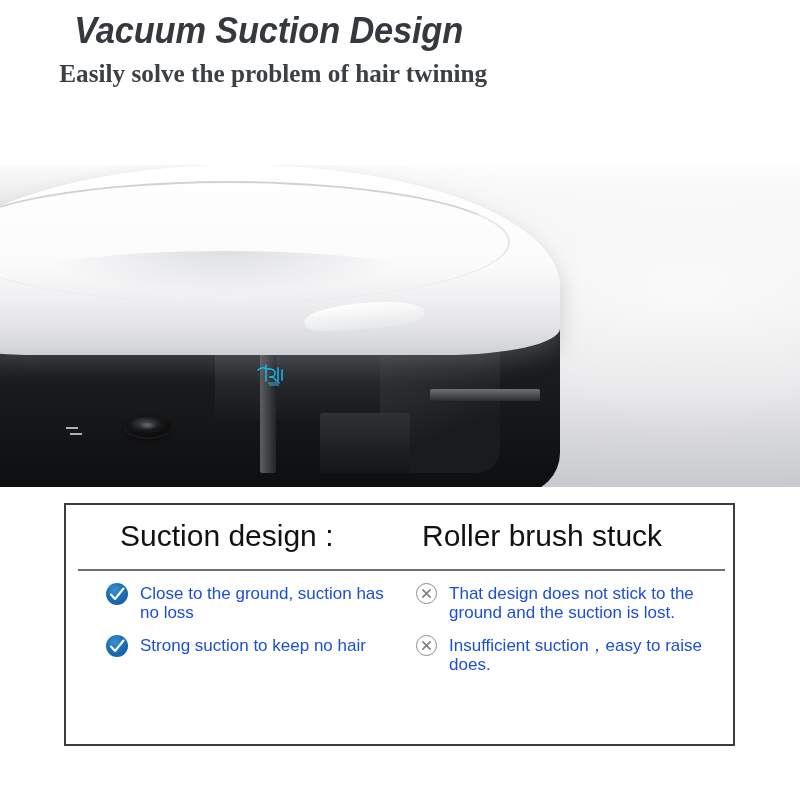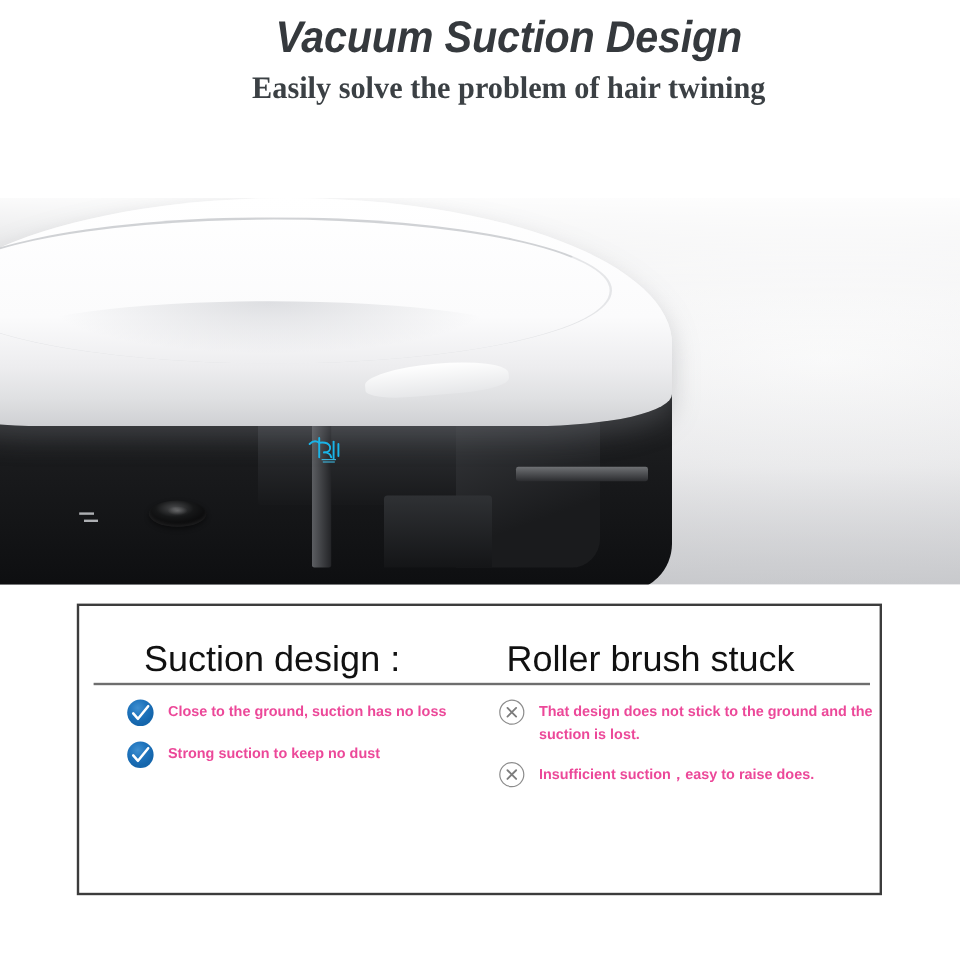--- a/index.html
+++ b/index.html
@@ -11,21 +11,20 @@
     height: 800px;
     background: #ffffff;
     font-family: "Liberation Sans", sans-serif;
     overflow: hidden;
     position: relative;
   }
 
   
   .header {
     padding-top: 8px;
-    text-align: center;
     margin-left: 48px;
   }
   .main-title {
     font-family: "Liberation Sans", sans-serif;
     font-size: 37px;
     font-weight: bold;
     font-style: italic;
     color: #35393d;
     letter-spacing: -0.2px;
     transform: scaleX(0.93);
@@ -181,21 +180,21 @@
   }
   .compare-inner {
     position: relative;
     width: 100%;
     height: 100%;
     padding: 0;
   }
   .head-row {
     display: flex;
     height: 62px;
-    align-items: flex-end;
+    align-items: center;
   }
   .col-head {
     font-size: 30px;
     color: #111111;
     white-space: nowrap;
   }
   .col-head.left { padding-left: 54px; width: 330px; box-sizing: border-box; }
   .col-head.right { padding-left: 26px; }
   .rule {
     position: absolute;
@@ -214,24 +213,24 @@
   }
   .col.left { width: 340px; padding-left: 40px; }
   .col.right { width: 331px; padding-left: 12px; }
 
   .item {
     display: flex;
     align-items: flex-start;
     margin-bottom: 13px;
   }
   .item .label {
-    font-size: 12px;
+    font-size: 17px;
     line-height: 19px;
-    color: #ec4899;
-    font-weight: bold;
+    color: #1d4ed8;
+    font-weight: normal;
     padding-left: 12px;
     padding-top: 1px;
   }
   .check-badge {
     flex: none;
     width: 22px;
     height: 22px;
     border-radius: 50%;
     background: radial-gradient(60% 60% at 40% 32%, #3f8fd0 0%, #1d72bb 60%, #1566ac 100%);
     position: relative;
@@ -318,21 +317,21 @@
           </span>
           <span class="label">Close to the ground, suction has no loss</span>
         </div>
 
         <div class="item">
           <span class="check-badge">
             <svg class="badge-svg" viewBox="0 0 22 22">
               <path d="M5 11.5 L9 16 L17.5 5.5" fill="none" stroke="#ffffff" stroke-width="2.1" stroke-linecap="round" stroke-linejoin="round"></path>
             </svg>
           </span>
-          <span class="label">Strong suction to keep no dust</span>
+          <span class="label">Strong suction to keep no hair</span>
         </div>
 
 
       </div>
 
       <div class="col right">
 
         <div class="item">
           <span class="x-badge">
             <svg class="badge-svg" viewBox="0 0 21 21">

